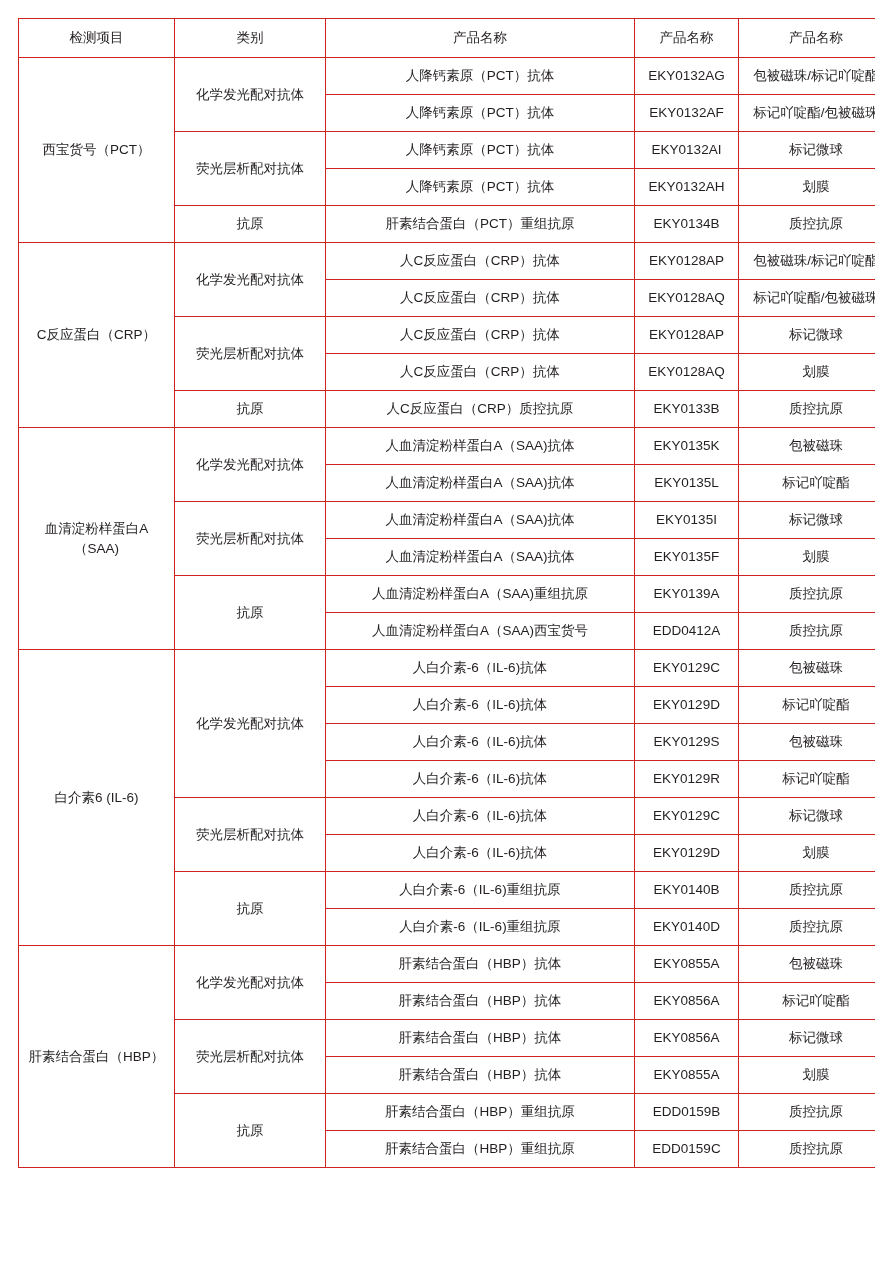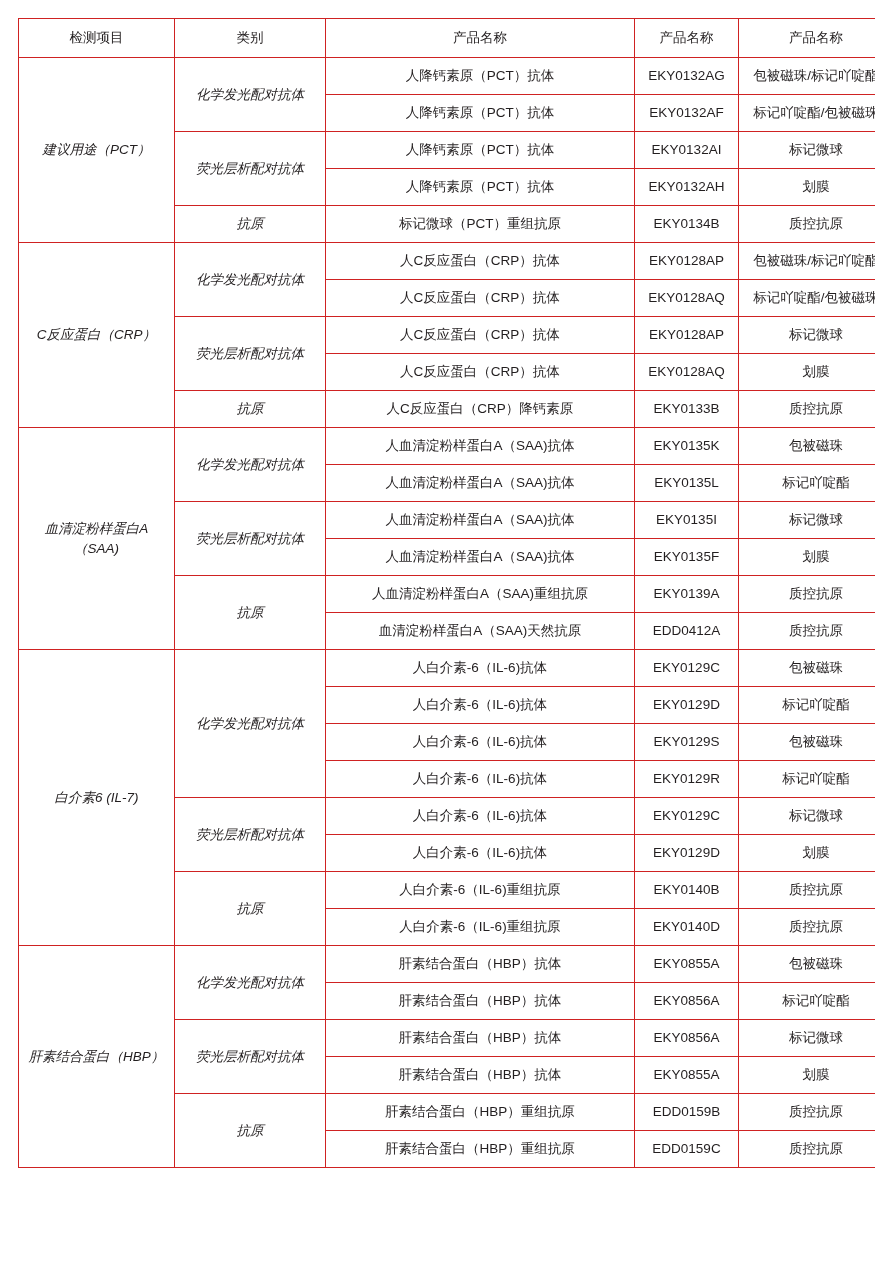--- a/index.html
+++ b/index.html
@@ -35,21 +35,20 @@
   #product-table thead th {
     height: 26px;
     font-weight: normal;
     font-size: 13.5px;
   }
   #product-table tbody td {
     height: 24px;
   }
   .cat-cell, .item-cell {
     font-size: 13.5px;
-    font-style: italic;
   }
   .item-cell {
     line-height: 1.6;
   }
   .table-wrap {
     padding: 10px;
     margin: 8px;
   }
 </style>
 </head>
@@ -68,21 +67,21 @@
       <tr>
         <th>检测项目</th>
         <th>类别</th>
         <th>产品名称</th>
         <th>产品名称</th>
         <th>产品名称</th>
       </tr>
     </thead>
     <tbody id="table-body">
         <tr>
-          <td class="item-cell" rowspan="5">建议用途（PCT）</td>
+          <td class="item-cell" rowspan="5">西宝货号（PCT）</td>
           <td class="cat-cell" rowspan="2">化学发光配对抗体</td>
           <td>人降钙素原（PCT）抗体</td>
           <td>EKY0132AG</td>
           <td>包被磁珠/标记吖啶酯</td>
         </tr>
         <tr>
           <td>人降钙素原（PCT）抗体</td>
           <td>EKY0132AF</td>
           <td>标记吖啶酯/包被磁珠</td>
         </tr>
@@ -92,21 +91,21 @@
           <td>EKY0132AI</td>
           <td>标记微球</td>
         </tr>
         <tr>
           <td>人降钙素原（PCT）抗体</td>
           <td>EKY0132AH</td>
           <td>划膜</td>
         </tr>
         <tr>
           <td class="cat-cell" rowspan="1">抗原</td>
-          <td>标记微球（PCT）重组抗原</td>
+          <td>肝素结合蛋白（PCT）重组抗原</td>
           <td>EKY0134B</td>
           <td>质控抗原</td>
         </tr>
         <tr>
           <td class="item-cell" rowspan="5">C反应蛋白（CRP）</td>
           <td class="cat-cell" rowspan="2">化学发光配对抗体</td>
           <td>人C反应蛋白（CRP）抗体</td>
           <td>EKY0128AP</td>
           <td>包被磁珠/标记吖啶酯</td>
         </tr>
@@ -121,21 +120,21 @@
           <td>EKY0128AP</td>
           <td>标记微球</td>
         </tr>
         <tr>
           <td>人C反应蛋白（CRP）抗体</td>
           <td>EKY0128AQ</td>
           <td>划膜</td>
         </tr>
         <tr>
           <td class="cat-cell" rowspan="1">抗原</td>
-          <td>人C反应蛋白（CRP）降钙素原</td>
+          <td>人C反应蛋白（CRP）质控抗原</td>
           <td>EKY0133B</td>
           <td>质控抗原</td>
         </tr>
         <tr>
           <td class="item-cell" rowspan="6">血清淀粉样蛋白A（SAA)</td>
           <td class="cat-cell" rowspan="2">化学发光配对抗体</td>
           <td>人血清淀粉样蛋白A（SAA)抗体</td>
           <td>EKY0135K</td>
           <td>包被磁珠</td>
         </tr>
@@ -155,26 +154,26 @@
           <td>EKY0135F</td>
           <td>划膜</td>
         </tr>
         <tr>
           <td class="cat-cell" rowspan="2">抗原</td>
           <td>人血清淀粉样蛋白A（SAA)重组抗原</td>
           <td>EKY0139A</td>
           <td>质控抗原</td>
         </tr>
         <tr>
-          <td>血清淀粉样蛋白A（SAA)天然抗原</td>
+          <td>人血清淀粉样蛋白A（SAA)西宝货号</td>
           <td>EDD0412A</td>
           <td>质控抗原</td>
         </tr>
         <tr>
-          <td class="item-cell" rowspan="8">白介素6 (IL-7)</td>
+          <td class="item-cell" rowspan="8">白介素6 (IL-6)</td>
           <td class="cat-cell" rowspan="4">化学发光配对抗体</td>
           <td>人白介素-6（IL-6)抗体</td>
           <td>EKY0129C</td>
           <td>包被磁珠</td>
         </tr>
         <tr>
           <td>人白介素-6（IL-6)抗体</td>
           <td>EKY0129D</td>
           <td>标记吖啶酯</td>
         </tr>

